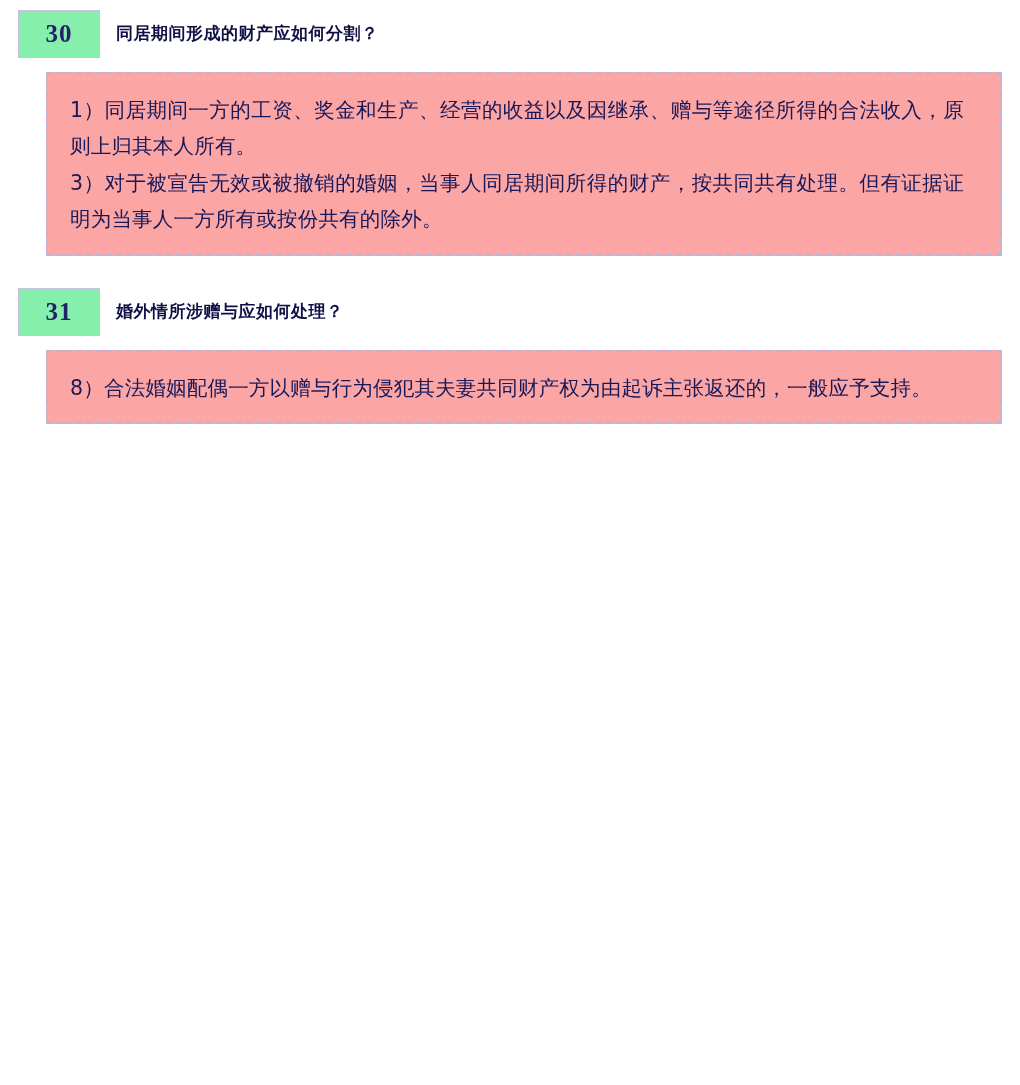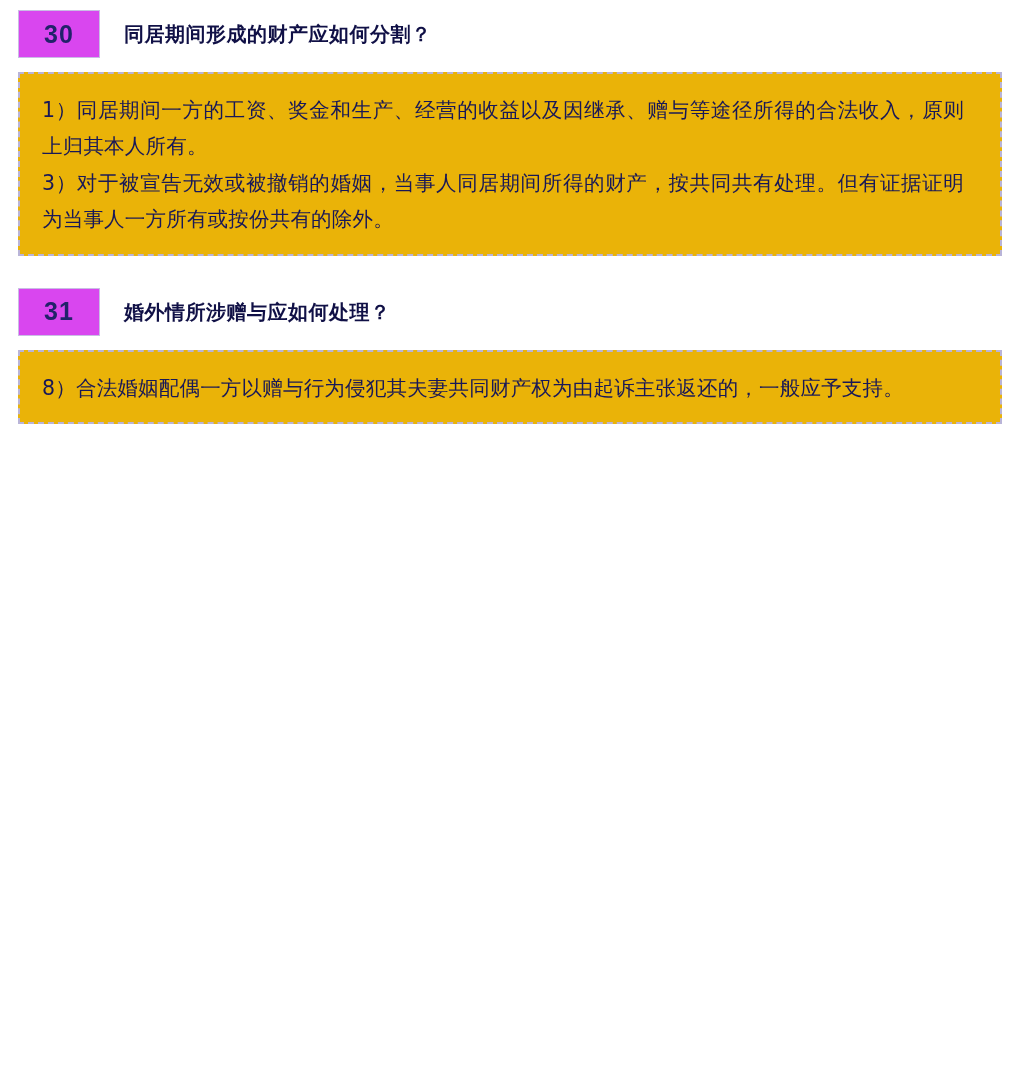--- a/index.html
+++ b/index.html
@@ -22,48 +22,49 @@
     margin-bottom: 10px;
   }
   .q-row {
     display: flex;
     align-items: stretch;
     margin-bottom: 14px;
   }
   .q-num {
     width: 82px;
     min-height: 48px;
-    background: #d946ef;
+    background: #86efac;
     border: 1px solid #c9bde4;
     display: flex;
     align-items: center;
     justify-content: center;
-    font-family: Liberation Sans, sans-serif;
+    font-family: Liberation Serif, serif;
     font-weight: bold;
     font-size: 25px;
     color: #22226a;
     letter-spacing: 1px;
     box-sizing: border-box;
   }
   .q-text {
     flex: 1;
     display: flex;
     align-items: center;
-    padding-left: 24px;
-    font-size: 20px;
+    padding-left: 16px;
+    font-size: 17px;
     font-weight: bold;
     color: #101046;
     line-height: 1.4;
     letter-spacing: 0.5px;
   }
   .a-box {
     border: 2px dashed #b9b4d8;
-    background: #eab308;
+    background: #fca5a5;
     box-sizing: border-box;
     padding: 18px 36px 16px 22px;
+    margin-left: 28px;
   }
   .a-line {
     font-size: 20.5px;
     line-height: 1.78;
     color: #181858;
     text-align: justify;
     letter-spacing: 0.2px;
   }
   .spacer-md { height: 22px; }
 </style>

